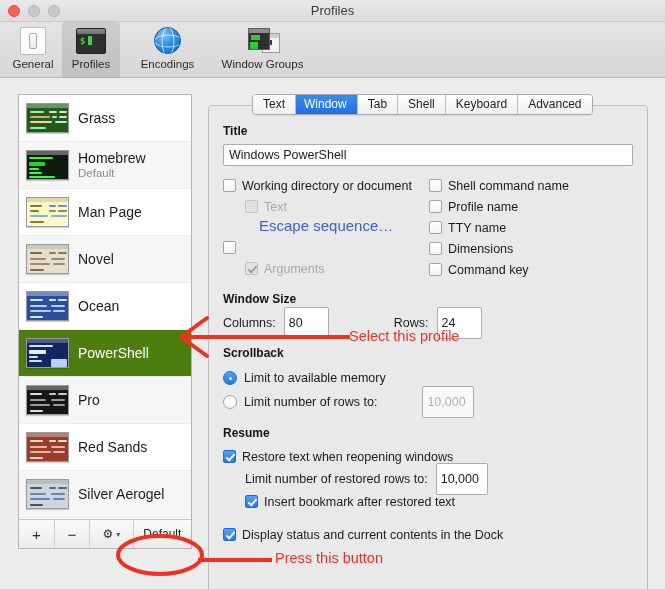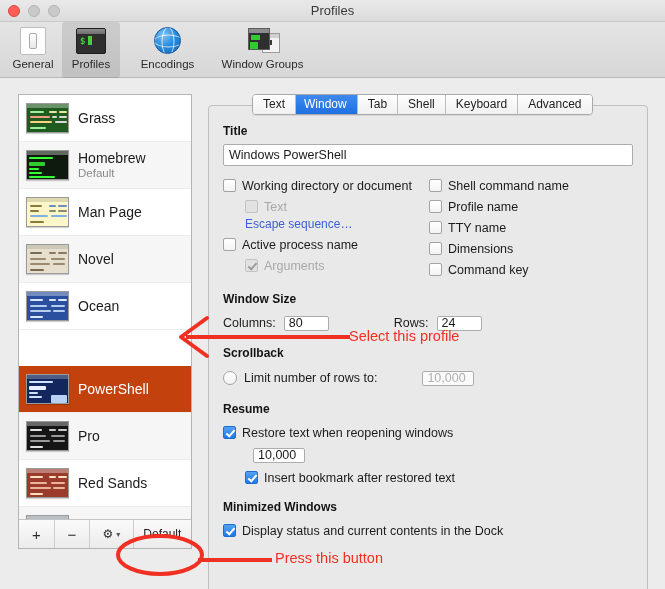--- a/index.html
+++ b/index.html
@@ -95,21 +95,21 @@
     position: absolute; left: 18px; top: 16px; width: 174px; height: 455px;
     background: #ffffff; border: 1px solid #b4b4b4; border-radius: 0;
     overflow: hidden;
   }
   #profile-list { position:absolute; left:0; top:0; width:100%; height: 425px; overflow:hidden; }
   .prow {
     height: 47px; display: flex; align-items: center; padding-left: 7px;
     border-bottom: 1px solid #ededed; cursor: default;
   }
   .prow.alt { background: #f6f6f6; }
-  .prow.sel { background: #c2410c; margin-top: 36px; }
+  .prow.sel { background: #4d7c0f; }
   .prow.sel .pname { color: #fff; }
   .thumb {
     width: 43px; height: 30px; flex: 0 0 43px;
     border: 1px solid #9a9a9a; position: relative; overflow: hidden;
     box-shadow: 0 1px 1px rgba(0,0,0,.18); margin-right: 9px;
   }
   .thumb .tb-bar { position:absolute; left:0; top:0; right:0; height:4px; background:rgba(255,255,255,.35); }
   .thumb .ln { position:absolute; height:2px; border-radius:1px; }
   .ptext { display: flex; flex-direction: column; line-height: 1.15; }
   .pname { font-size: 14px; color: #1c1c1c; }
@@ -175,35 +175,35 @@
     content: ""; position: absolute; left: 4px; top: 1px;
     width: 3px; height: 7px; border: solid #fff; border-width: 0 2px 2px 0;
     transform: rotate(42deg);
   }
   .cb.dis { background: #e2e2e2; border-color: #c2c2c2; }
   .cb.dis.on { background: #e2e2e2; border-color:#c2c2c2; }
   .cb.dis.on::after { border-color: #9d9d9d; border-width: 0 2px 2px 0; }
   .cblabel { font-size: 12.5px; color: #1b1b1b; white-space: nowrap; }
   .cblabel.dis { color: #a8a8a8; }
 
-  .link { font-size: 12px; color: #3b5fd4; margin-left: 22px; }
+  .link { font-size: 15px; color: #3b5fd4; margin-left: 36px; }
 
   .radrow { display: flex; align-items: center; height: 24px; }
   .rb {
     width: 14px; height: 14px; flex: 0 0 14px; border-radius: 50%;
     border: 1px solid #a3a3a3; background: linear-gradient(to bottom,#fff,#f2f2f2);
     margin-right: 7px; position: relative;
   }
   .rb.on { background: linear-gradient(to bottom,#56a2f5,#1f7ae5); border-color:#1a6ed0; }
   .rb.on::after {
     content:""; position:absolute; left:4.5px; top:4.5px; width:3px; height:3px;
     border-radius:50%; background:#fff;
   }
   .smallfield {
-    height: 15px; background:#fff; border:1px solid #acacac; border-radius:2px;
+    height: 32px; background:#fff; border:1px solid #acacac; border-radius:2px;
     font-size:12.5px; color:#1a1a1a; padding: 0 4px; line-height:18px;
   }
   .smallfield.dis { color: #b0b0b0; background:#fafafa; }
 
   .lbl { font-size: 12.5px; color: #1b1b1b; }
   .group-gap { height: 12px; }
 
   
   #annotations { position: absolute; left: 0; top: 0; width: 665px; height: 589px; pointer-events: none; }
   .anno-text {
@@ -466,21 +466,20 @@
             <span class="cb"></span>
             <span class="cblabel">Working directory or document</span>
           </div>
           <div class="chkrow indent">
             <span class="cb dis"></span>
             <span class="cblabel dis">Text</span>
           </div>
           <div class="link">Escape sequence…</div>
           <div class="chkrow" style="margin-top:3px">
             <span class="cb"></span>
-            <span class="cblabel">Active process name</span>
           </div>
           <div class="chkrow indent">
             <span class="cb dis on"></span>
             <span class="cblabel dis">Arguments</span>
           </div>
         </div>
 
         <div class="col-r">
           <div class="chkrow">
             <span class="cb"></span>
@@ -512,43 +511,47 @@
         <span class="lbl">Columns:</span>
         <input class="smallfield" style="width: 45px; margin-left: 8px;" type="text" value="80">
         <span class="lbl" style="margin-left:65px">Rows:</span>
         <input class="smallfield" style="width: 45px; margin-left: 8px;" type="text" value="24">
       </div>
 
       
       <div class="group-gap"></div>
       <div class="section-head">Scrollback</div>
       <div class="radrow">
+        <span class="rb on"></span>
+        <span class="lbl">Limit to available memory</span>
+      </div>
+      <div class="radrow">
         <span class="rb"></span>
         <span class="lbl">Limit number of rows to:</span>
         <input class="smallfield dis" style="width: 52px; margin-left: 45px;" type="text" value="10,000">
       </div>
 
       
       <div class="group-gap"></div>
       <div class="section-head">Resume</div>
       <div class="chkrow">
         <span class="cb on"></span>
         <span class="cblabel">Restore text when reopening windows</span>
       </div>
       <div style="display:flex; align-items:center; height:24px; padding-left:22px;">
+        <span class="lbl">Limit number of restored rows to:</span>
         <input class="smallfield" style="width: 52px; margin-left: 8px;" type="text" value="10,000">
       </div>
       <div class="chkrow indent">
         <span class="cb on"></span>
         <span class="cblabel">Insert bookmark after restored text</span>
       </div>
 
       
       <div class="group-gap"></div>
-      <div class="section-head">Minimized Windows</div>
       <div class="chkrow">
         <span class="cb on"></span>
         <span class="cblabel">Display status and current contents in the Dock</span>
       </div>
 
     </div>
 
   </div>
 </div>
 

